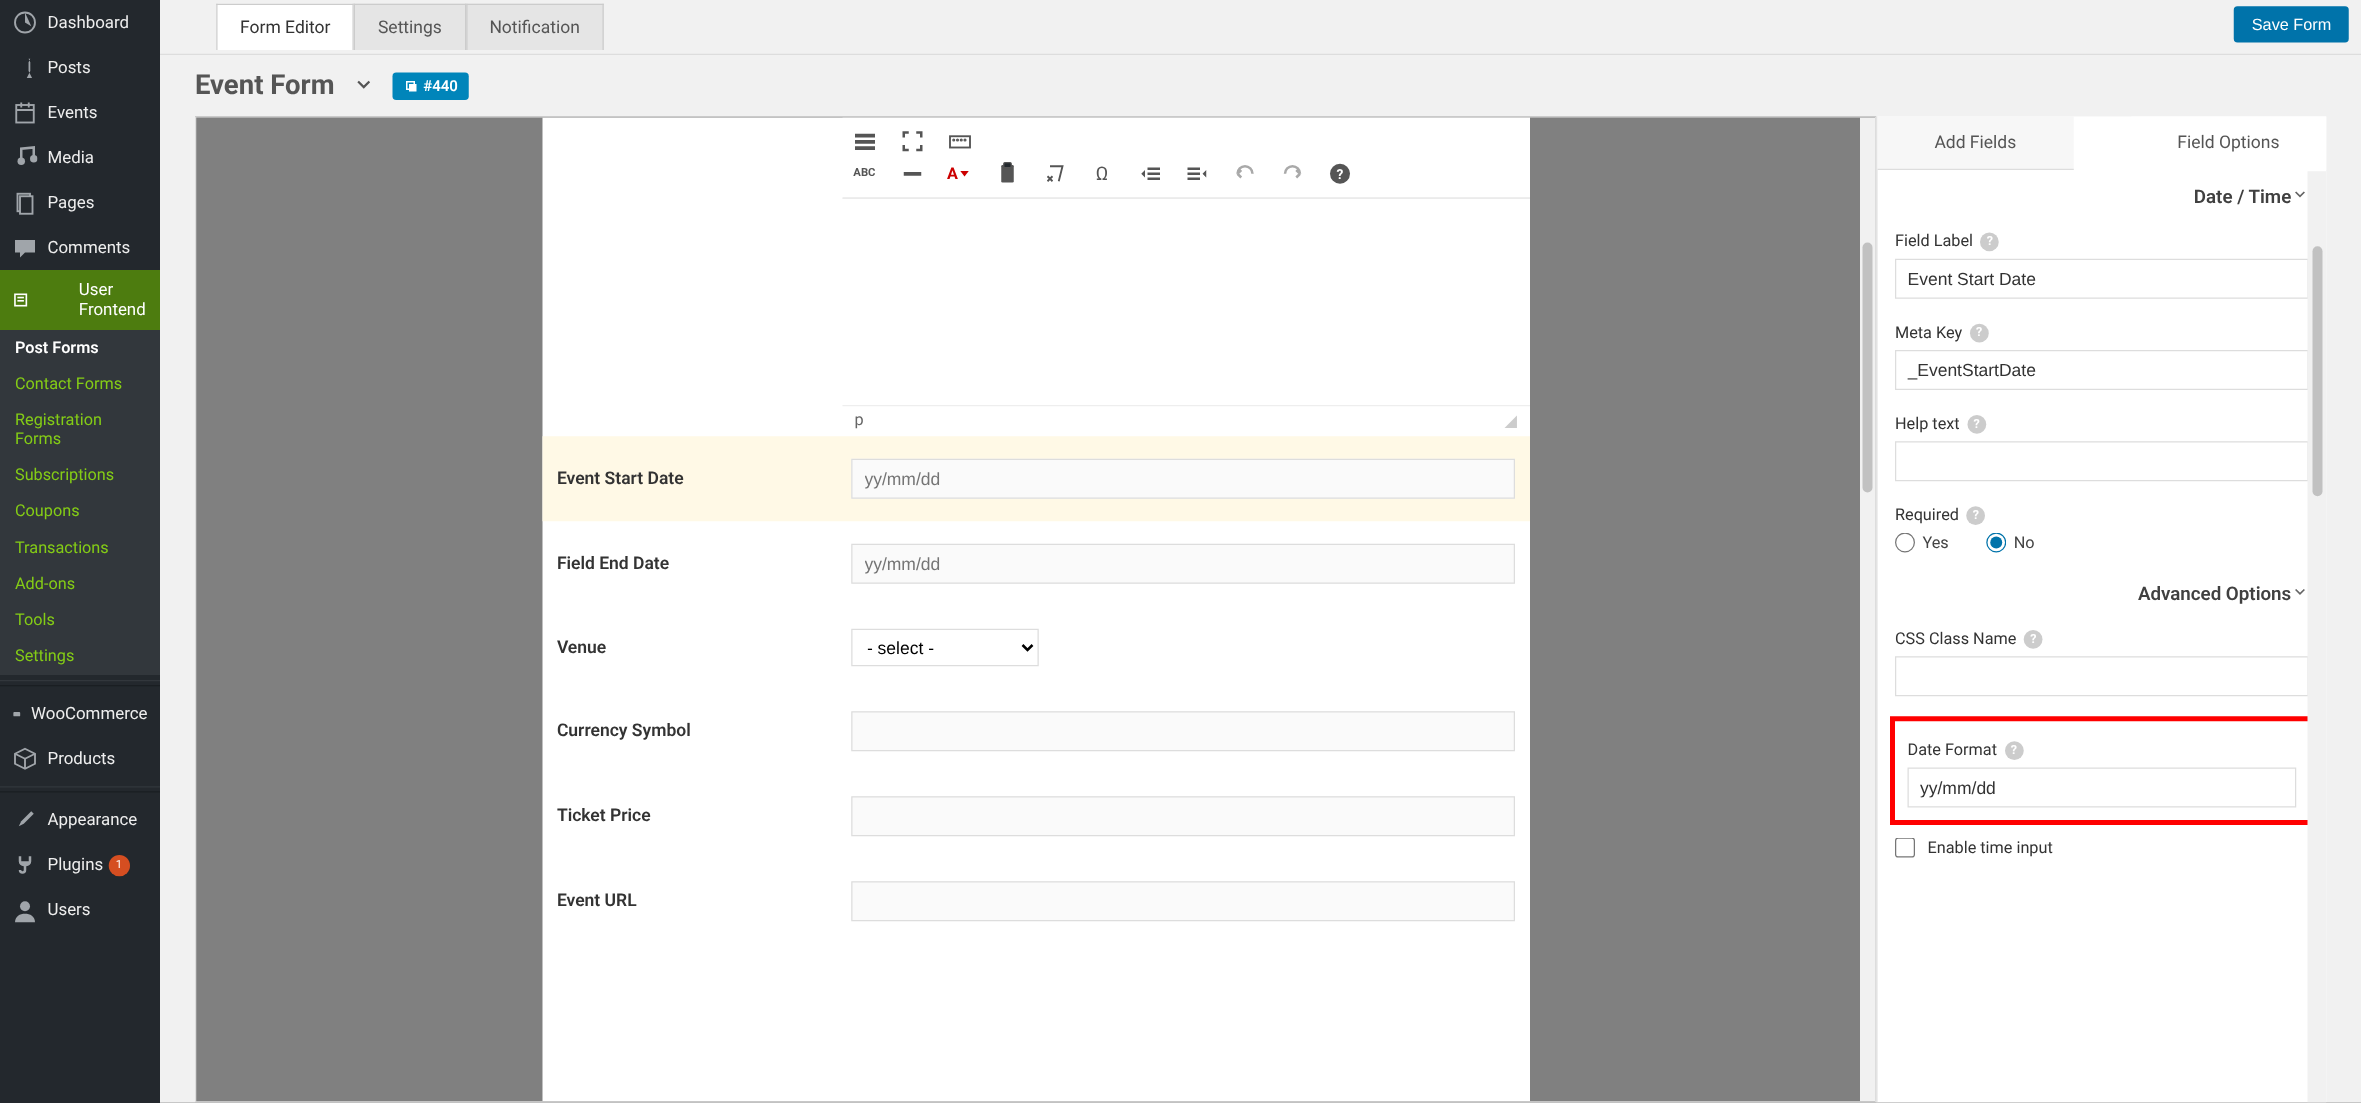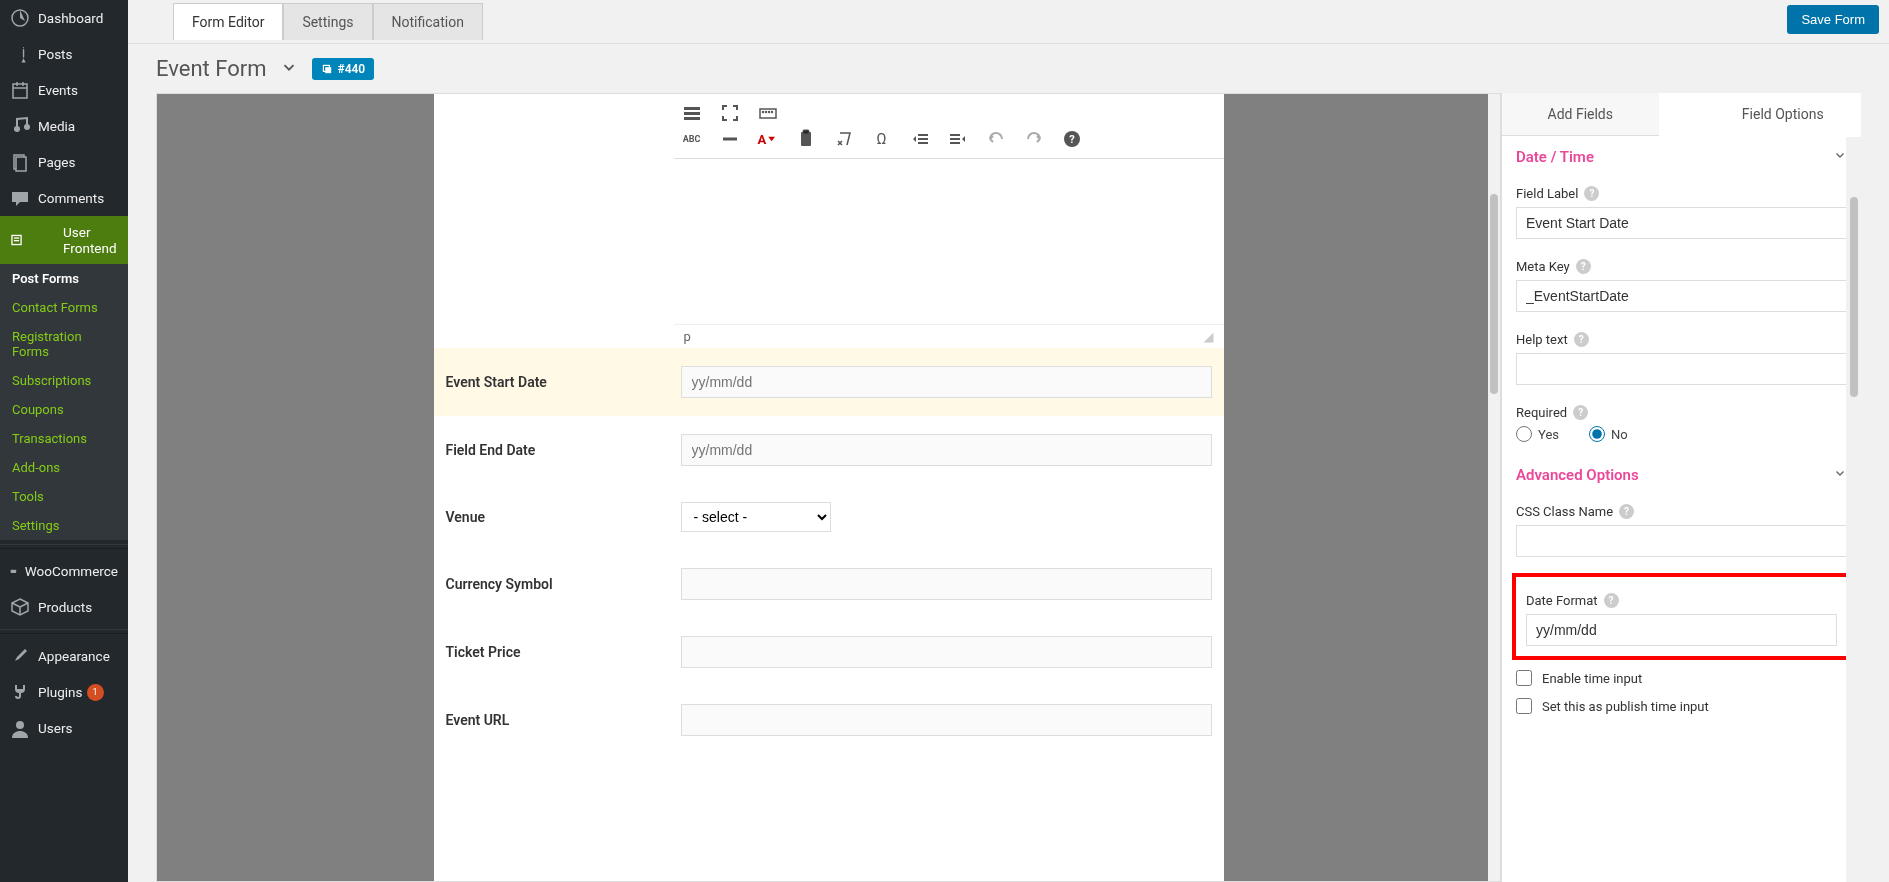--- a/index.html
+++ b/index.html
@@ -23,21 +23,21 @@
 
 .main { flex: 1; display: flex; flex-direction: column; background: #f1f1f1; position: relative; }
 
 .topbar { display: flex; align-items: center; padding: 0 20px; height: 44px; border-bottom: 1px solid #ddd; position: relative; }
 .tabs { display: flex; margin-left: 25px; }
 .tab { padding: 10px 18px; background: #e5e5e5; border: 1px solid #ccc; border-bottom: none; cursor: pointer; font-size: 14px; color: #555; margin-right: 0; }
 .tab.active { background: #fff; color: #333; }
 .save-btn { position: absolute; right: 10px; top: 5px; background: #0073aa; color: #fff; border: none; padding: 7px 14px; border-radius: 3px; cursor: pointer; font-size: 13px; }
 
 .form-header { display: flex; align-items: center; padding: 12px 28px; gap: 14px; }
-.form-title { font-size: 22px; color: #555; font-weight: 400; }
+.form-title { font-size: 22px; color: #555; font-weight: 700; }
 .chevron-down { color: #555; }
 .form-id-badge { background: #0085ba; color: #fff; padding: 4px 9px; border-radius: 3px; font-size: 12px; font-weight: 600; display: inline-flex; align-items: center; gap: 4px; }
 
 .content-row { display: flex; flex: 1; padding: 0 28px 0 28px; gap: 0; overflow: hidden; }
 
 
 .preview-container { flex: 1; display: flex; background: #808080; position: relative; overflow: hidden; border: 1px solid #ddd; }
 .preview-scroll { flex: 1; overflow-y: auto; display: flex; justify-content: center; }
 .preview-page { width: 790px; background: #fff; margin: 0 auto; }
 
@@ -60,21 +60,21 @@
 
 .right-panel { width: 360px; background: #fff; border-left: 1px solid #ddd; display: flex; flex-direction: column; position: relative; }
 .right-tabs { display: flex; gap: 46px; }
 .right-tab { flex: 1; padding: 13px; text-align: center; cursor: pointer; background: #f7f7f7; border-bottom: 1px solid #ddd; color: #555; font-size: 14px; }
 .right-tab.active { background: #fff; border-bottom: none; }
 
 .right-body { flex: 1; overflow-y: auto; padding: 0; position: relative; }
 .right-scrollbar { width: 15px; background: #f1f1f1; position: absolute; top: 44px; right: 0; bottom: 0; }
 .right-thumb { width: 8px; background: #c1c1c1; border-radius: 4px; margin: 60px auto 0; height: 200px; }
 
-.section-header { display: flex; justify-content: space-between; align-items: center; padding: 12px 14px; font-size: 15px; font-weight: 600; color: #ec4899; cursor: pointer; }
+.section-header { display: flex; justify-content: flex-end; align-items: center; padding: 12px 14px; font-size: 15px; font-weight: 600; color: #404040; cursor: pointer; }
 .section-header .chev { color: #666; }
 
 .option-group { padding: 8px 14px 12px; }
 .option-label { font-size: 13px; color: #333; margin-bottom: 6px; display: flex; align-items: center; gap: 6px; }
 .help-icon { width: 15px; height: 15px; border-radius: 50%; background: #ccc; color: #fff; font-size: 10px; display: inline-flex; align-items: center; justify-content: center; font-weight: bold; }
 .option-input { width: 100%; padding: 7px 9px; border: 1px solid #ddd; font-size: 14px; color: #333; }
 
 .radio-row { display: flex; gap: 30px; align-items: center; margin-top: 6px; }
 .radio-opt { display: flex; align-items: center; gap: 6px; font-size: 13px; }
 .radio-opt input { width: 16px; height: 16px; accent-color: #0073aa; }
@@ -428,24 +428,20 @@
                 <span>Date Format</span>
                 <span class="help-icon">?</span>
               </div>
             <input class="option-input" value="yy/mm/dd" style="">
           </div>
 
           <div class="check-row">
               <input type="checkbox" style="">
               <span>Enable time input</span>
             </div>
-          <div class="check-row">
-              <input type="checkbox" style="">
-              <span>Set this as publish time input</span>
-            </div>
         </div>
         <div class="right-scrollbar">
             <div class="right-thumb"></div>
           </div>
       </div>
     </div>
   </div>
 </div>
 
 </body></html>

